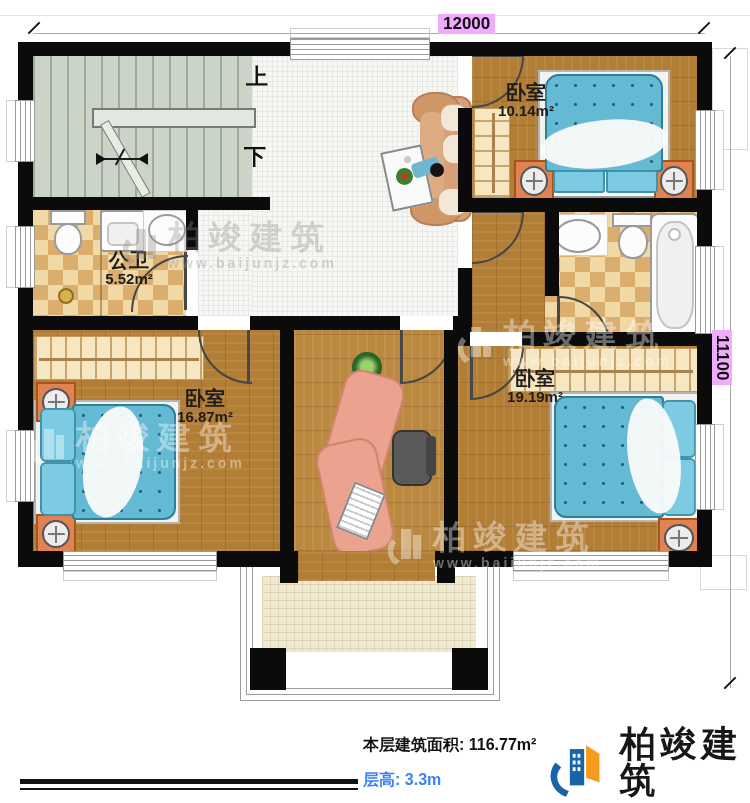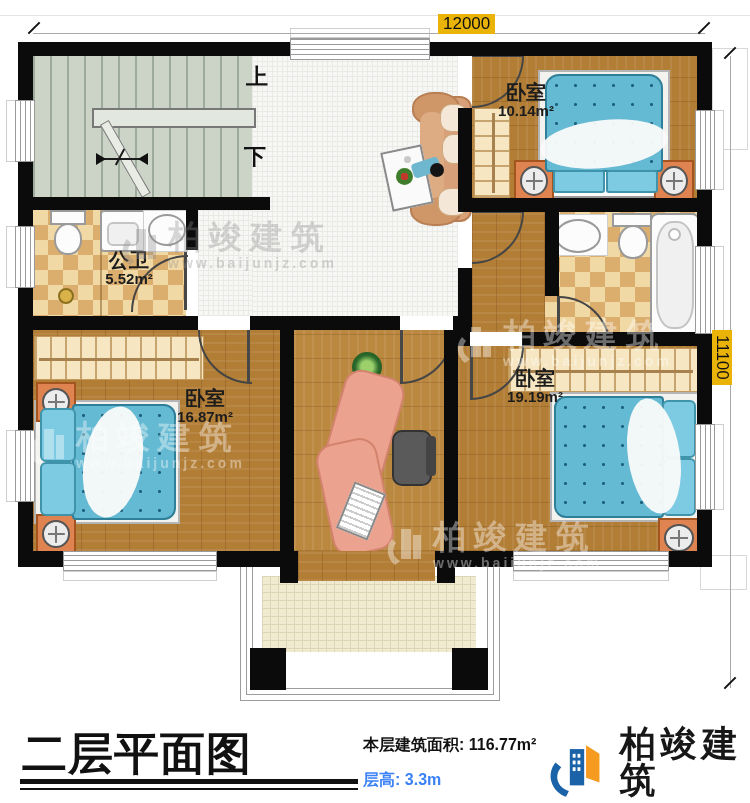--- a/index.html
+++ b/index.html
@@ -37,21 +37,21 @@
   .wrob{position:absolute;background-color:#f6e7c2;background-image:repeating-linear-gradient(90deg,rgba(160,110,40,.55) 0 2px,transparent 2px 15px);border:1px solid #c39a5c;z-index:10;}
   .wrob.vert{background-image:repeating-linear-gradient(0deg,rgba(160,110,40,.55) 0 2px,transparent 2px 15px);}
   .rod{position:absolute;background:#a8824e;}
   .white-fix{position:absolute;background:#fcfcfc;border:2px solid #9a9a9a;z-index:10;}
   .inner-fix{position:absolute;background:#f0f0f0;border:2px solid #c4c4c4;z-index:11;}
   
   .rlabel{position:absolute;text-align:center;color:#1c1c1c;z-index:30;line-height:1.05;}
   .rname{font-size:20px;font-weight:700;}
   .rarea{font-size:15px;font-weight:700;}
   .stairlbl{position:absolute;font-size:22px;font-weight:700;color:#111;z-index:30;}
-  .dim{position:absolute;font-size:17px;font-weight:400;color:#111;background:#eab308;padding:0 5px;z-index:32;}
+  .dim{position:absolute;font-size:17px;font-weight:700;color:#111;background:#f0abfc;padding:0 5px;z-index:32;}
   .dimline{position:absolute;background:#a8a8a8;z-index:31;}
   .tick{position:absolute;width:16px;height:2px;background:#111;transform:rotate(-45deg);z-index:32;}
   
   .wm{position:absolute;display:flex;align-items:center;gap:8px;z-index:40;pointer-events:none;}
   .wm .wmname{font-size:33px;font-weight:700;letter-spacing:8px;white-space:nowrap;line-height:1;}
   .wm .wmurl{font-size:14px;font-weight:700;letter-spacing:3px;white-space:nowrap;margin-top:2px;}
   .wm.dark{color:rgba(140,140,140,.35);}
   .wm.lite{color:rgba(255,255,255,.4);}
   
   .titlebar{position:absolute;left:0;top:720px;width:750px;height:83px;background:#fff;z-index:50;}
@@ -304,21 +304,20 @@
         <rect fill="currentColor" x="16" y="6" width="10" height="30"></rect>
         <rect fill="currentColor" x="28" y="12" width="8" height="24"></rect>
       </svg>
     <div class="wmtext">
         <div class="wmname">柏竣建筑</div>
         <div class="wmurl">www.baijunjz.com</div>
       </div>
   </div>
 
   <div class="titlebar">
-    <span class="fp-title">二层平面图</span>
     <div class="ul1"></div>
     <div class="ul2"></div>
     <div class="fp-stat1"><span>本层建筑面积: </span><span>116.77m²</span></div>
     <div class="fp-stat2"><span>层高: </span><span>3.3m</span></div>
     <div class="brandbox">
       <svg width="72" height="64" viewBox="0 0 72 64">
         <path d="M22 58 C6 52 1 34 11 22 l6 5 c-8 9-4 21 8 25 Z" fill="#1b63a8"></path>
         <rect x="26" y="8" width="15" height="38" fill="#1b63a8"></rect>
         <rect x="29" y="13" width="3" height="4" fill="#fff"></rect>
           <rect x="34" y="13" width="3" height="4" fill="#fff"></rect>

